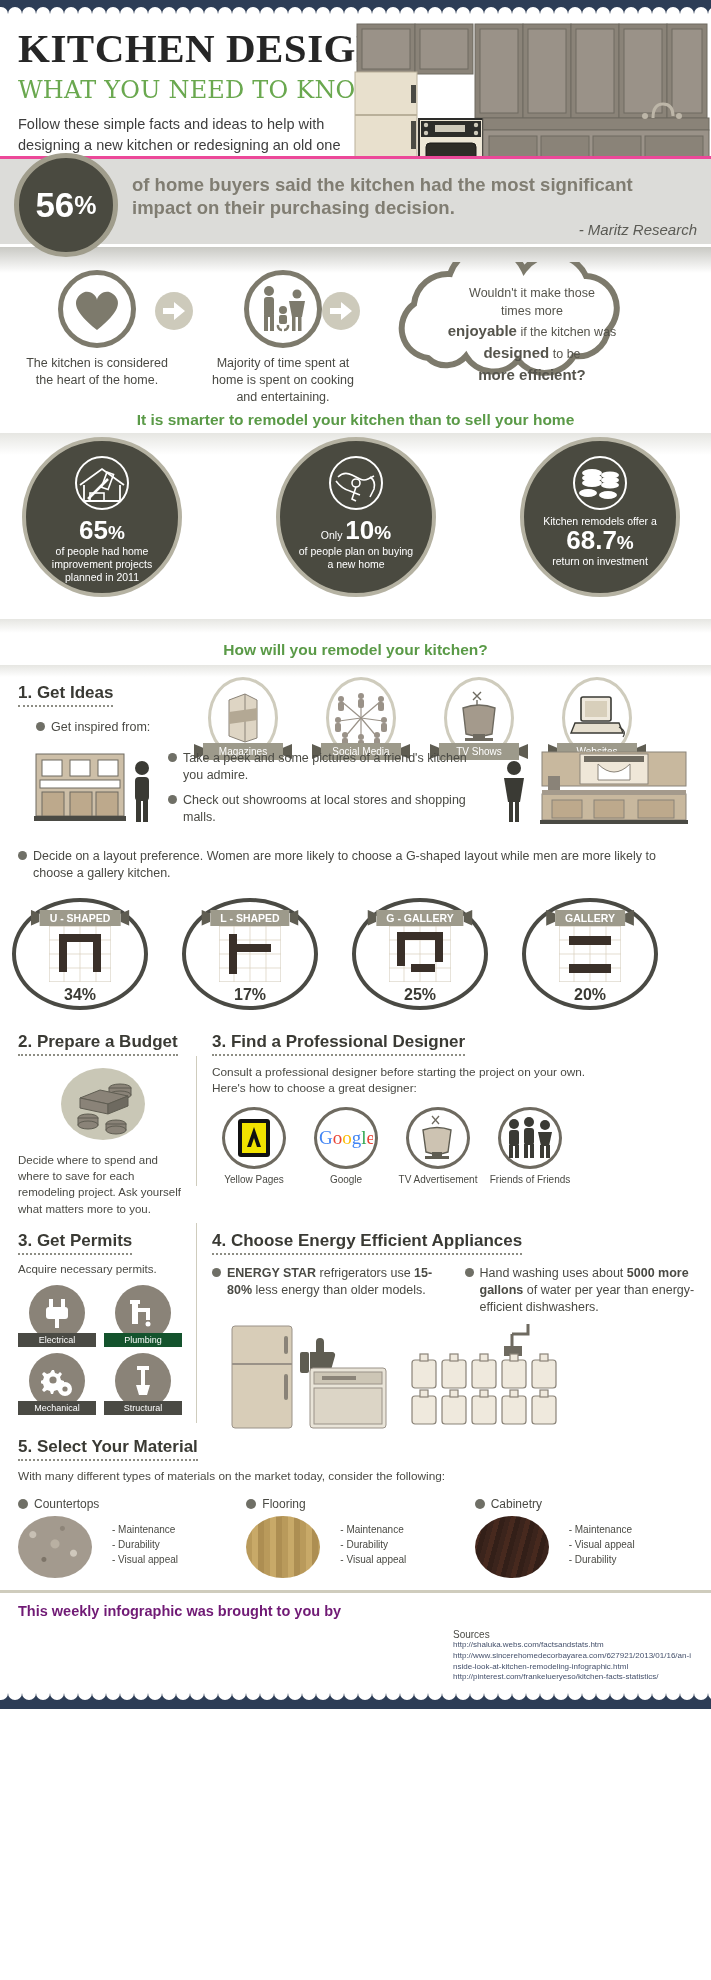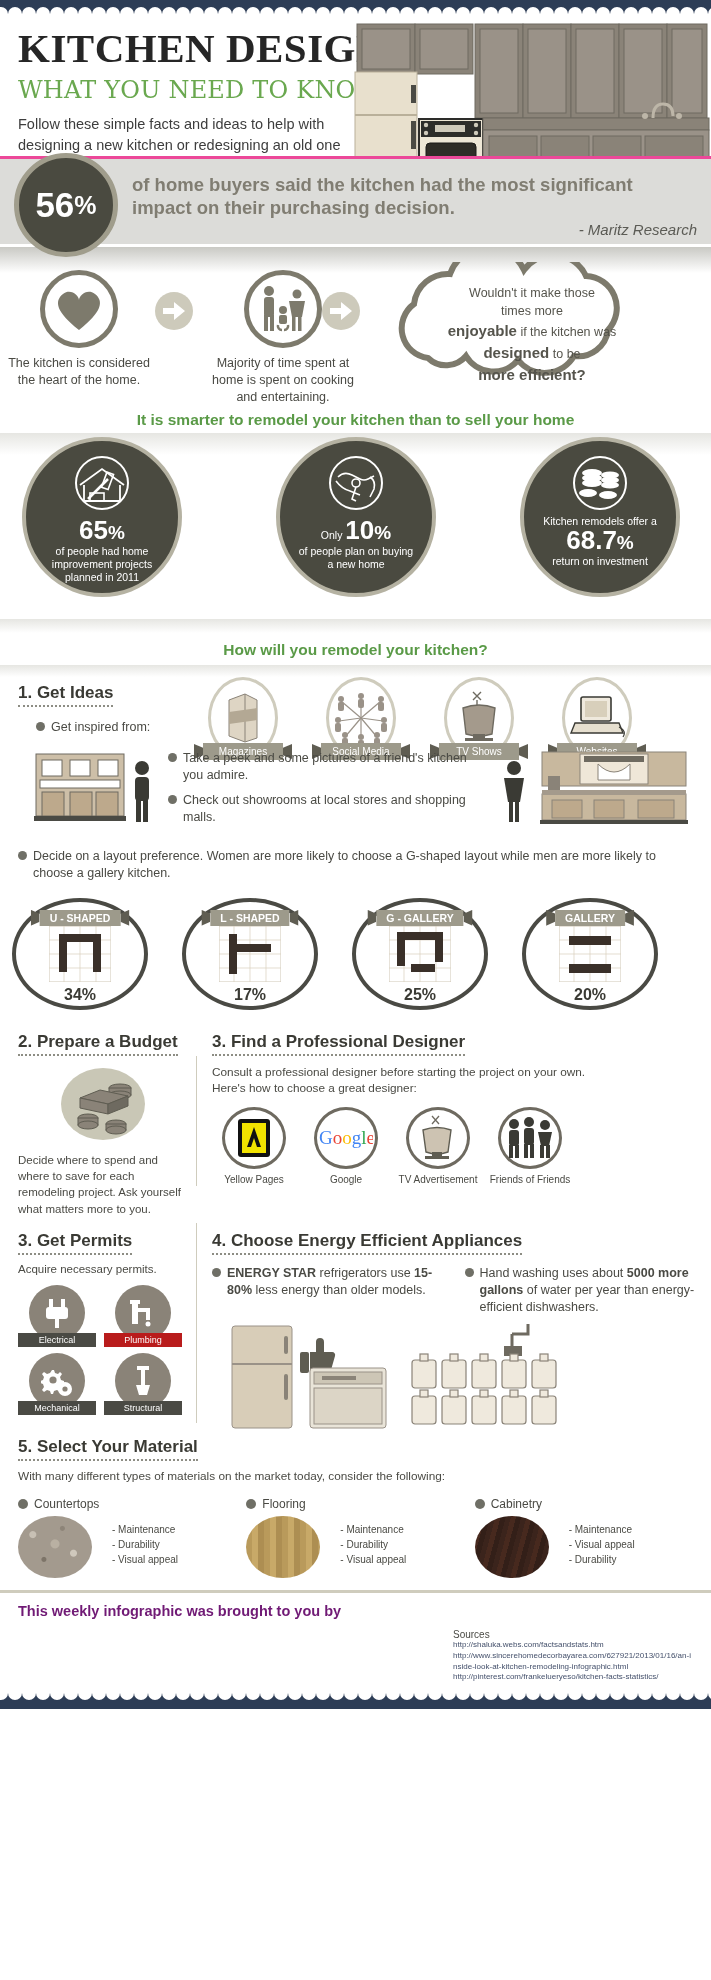--- a/index.html
+++ b/index.html
@@ -322,21 +322,21 @@
     <div class="badge56">
       <span>56</span>
         <span class="pct">%</span>
     </div>
     <div class="banner-text">of home buyers said the kitchen had the most significant impact on their purchasing decision.</div>
     <div class="banner-src">- Maritz Research</div>
     <div class="shade"></div>
   </div>
 
   <div class="facts-row">
-    <div class="fact" style="left:4px; top:0;">
+    <div class="fact" style="left:22px; top:0;">
       <div class="ring">
         <svg width="50" height="46" viewBox="0 0 50 46">
           <path d="M25 44 C2 26 0 15 9 8 C17 2 25 10 25 14 C25 10 33 2 41 8 C50 15 48 26 25 44Z" fill="#7d7a6c"></path>
         </svg>
       </div>
       <div class="cap">The kitchen is considered the heart of the home.</div>
     </div>
 
     <div class="arrow-dot" style="left:155px; top:22px;">
       <svg width="22" height="18" viewBox="0 0 22 18">
@@ -766,21 +766,21 @@
         <div style="width:78px; text-align:center;">
           <div style="width:56px;height:56px;border-radius:50%;background:#8a8378;margin:0 auto;display:flex;align-items:center;justify-content:center;">
             <svg width="30" height="30" viewBox="0 0 30 30">
               <rect x="4" y="4" width="6" height="22" fill="#fff"></rect>
               <rect x="2" y="2" width="10" height="4" fill="#fff"></rect>
               <path d="M10 10 h12 v4 h-12 z" fill="#fff"></path>
               <rect x="18" y="14" width="4" height="8" fill="#fff"></rect>
               <circle cx="20" cy="26" r="2.5" fill="#fff"></circle>
             </svg>
           </div>
-          <div style="margin-top:-8px; background:#b91c1c; color:#fff; font-size:9px; padding:2px 0;">Plumbing</div>
+          <div style="margin-top:-8px; background:#14532d; color:#fff; font-size:9px; padding:2px 0;">Plumbing</div>
         </div>
         <div style="width:78px; text-align:center;">
           <div style="width:56px;height:56px;border-radius:50%;background:#8a8378;margin:0 auto;display:flex;align-items:center;justify-content:center;">
             <svg width="32" height="30" viewBox="0 0 32 30">
               <g fill="#fff">
                 <path d="M11 4 l2 0 l1 3 l3 1 l2 -2 l2 2 l-2 3 l1 3 l3 1 l0 2 l-3 1 l-1 3 l2 3 l-2 2 l-3 -2 l-3 1 l-1 3 l-2 0 l-1 -3 l-3 -1 l-3 2 l-2 -2 l2 -3 l-1 -3 l-3 -1 l0 -2 l3 -1 l1 -3 l-2 -3 l2 -2 l3 2 l3 -1 z"></path>
               </g>
               <circle cx="12" cy="14" r="3.6" fill="#8a8378"></circle>
               <g fill="#fff">
                   <circle cx="24" cy="23" r="7"></circle>

